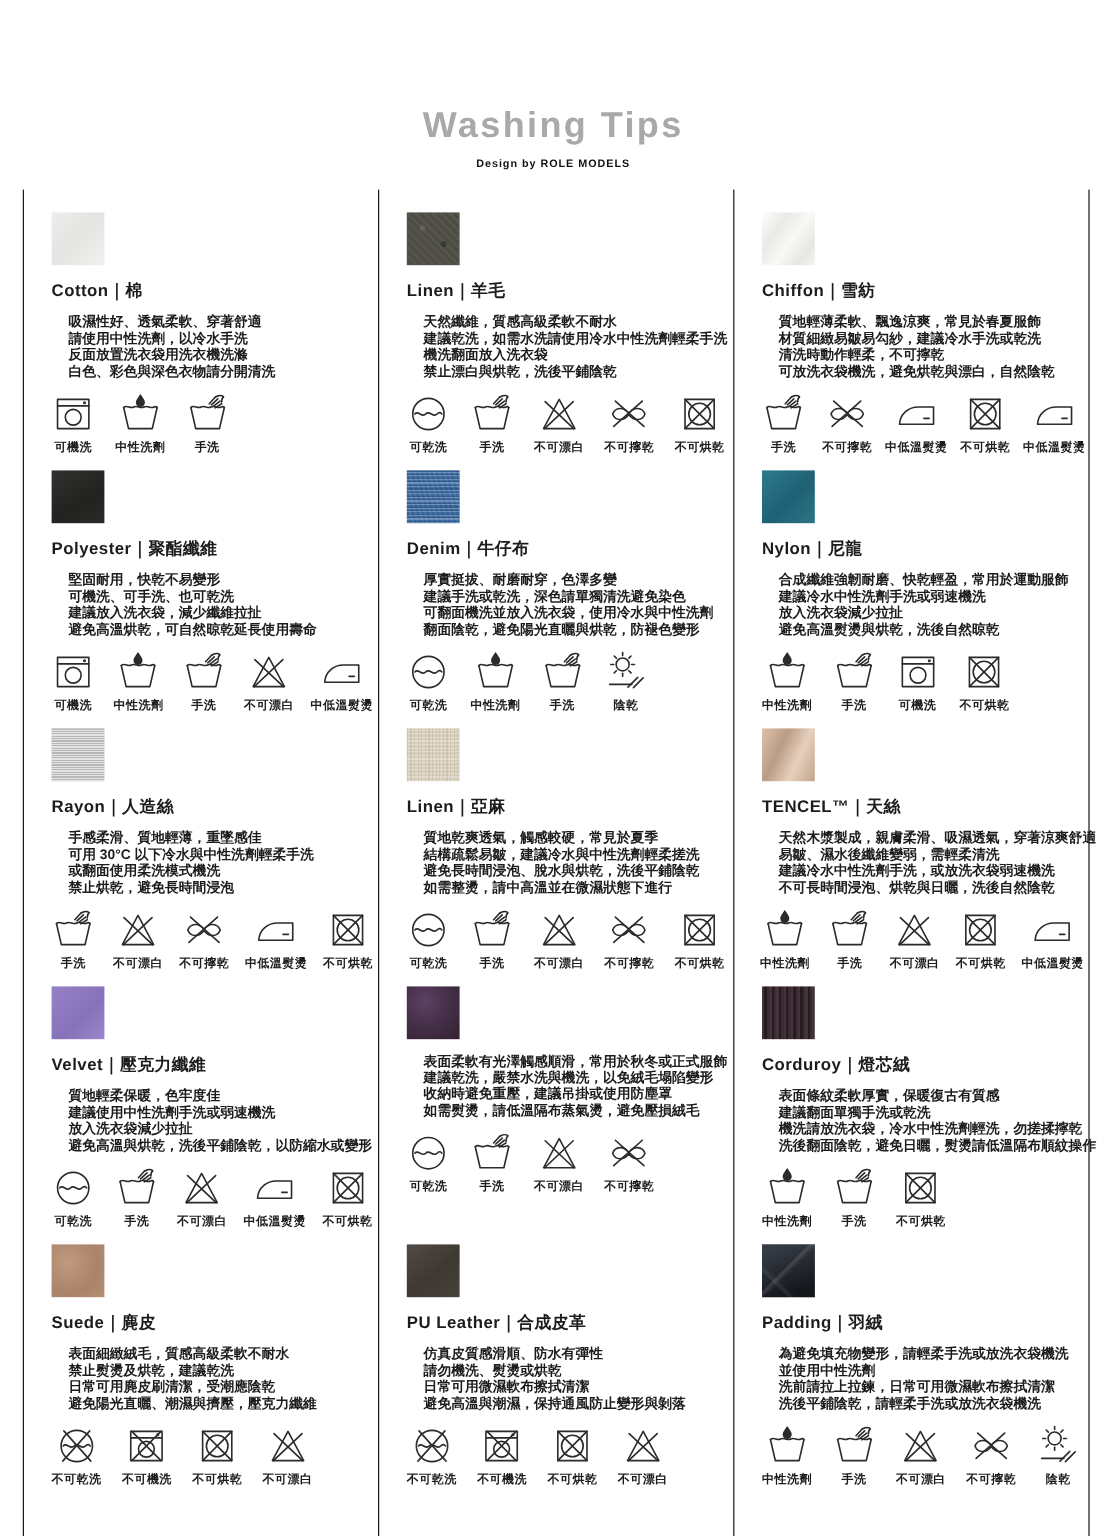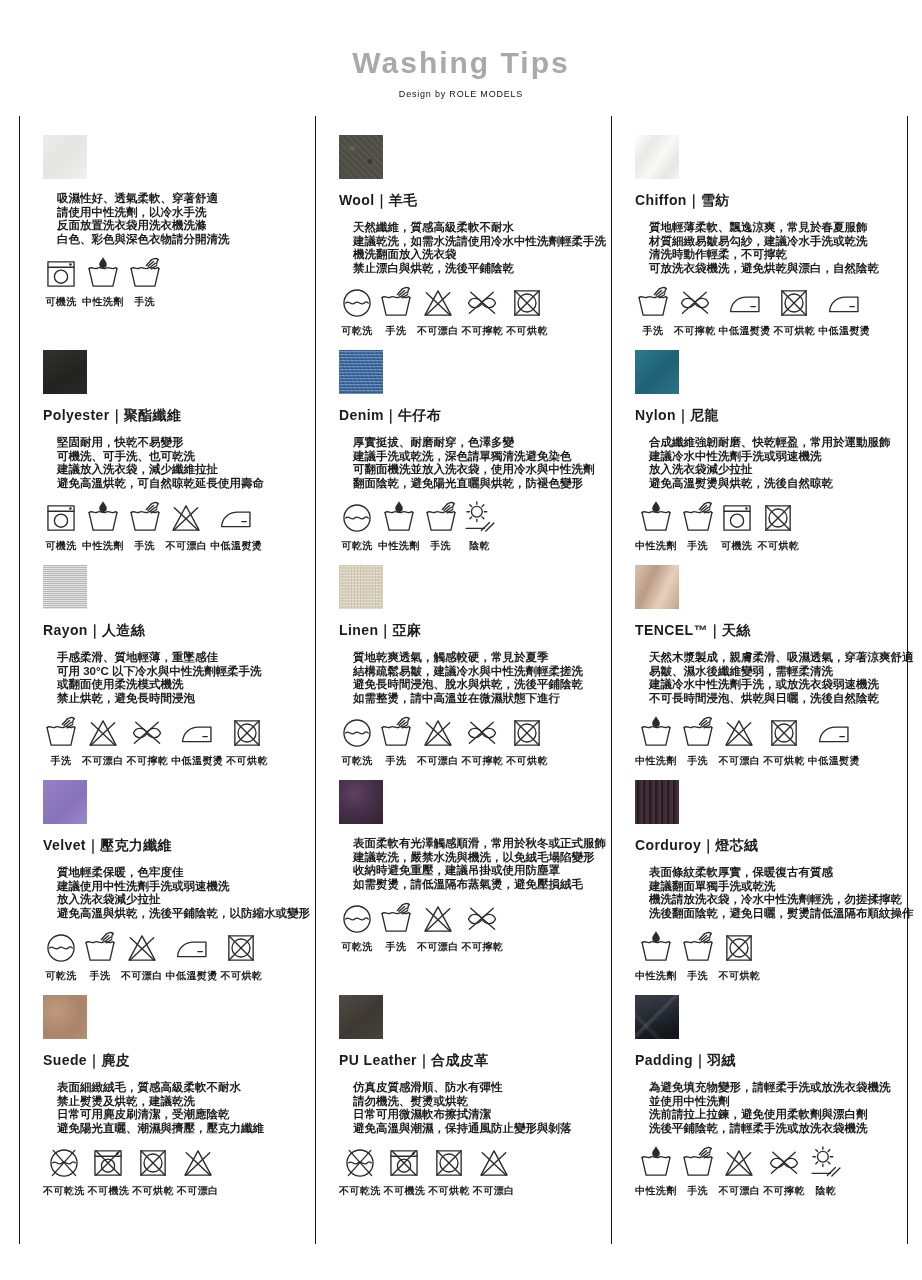--- a/index.html
+++ b/index.html
@@ -1,33 +1,33 @@
 <!DOCTYPE html>
 <html><head>
 <meta charset="utf-8">
 <style>
   html,body{margin:0;padding:0;background:#ffffff;}
   body{
     width:922px;height:1280px;position:relative;overflow:hidden;
     font-family:"Liberation Sans","DejaVu Sans",sans-serif;color:#1c1c1c;
     -webkit-font-smoothing:antialiased;
   }
-  .header{text-align:center;padding-top:46px;}
+  .header{text-align:center;padding-top:46px;margin-top:42px;}
   .title{font-size:30px;font-weight:bold;color:#a9a9a9;letter-spacing:2px;}
-  .subtitle{font-size:9px;font-weight:normal;color:#121212;letter-spacing:.8px;margin-top:9px;}
+  .subtitle{font-size:9px;font-weight:bold;color:#121212;letter-spacing:.8px;margin-top:9px;}
 
   .grid{display:flex;margin:17px 0 0 19px;width:888px;border-right:1.4px solid #181818;}
   .col{width:296px;box-sizing:border-box;border-left:1.4px solid #181818;min-height:1128px;}
 
   .cell{height:215px;box-sizing:border-box;padding:19px 6px 0 23px;}
   .swatch{width:44px;height:44px;margin-bottom:13px;}
   .cellTitle{font-size:14px;font-weight:600;letter-spacing:.4px;margin-bottom:11px;white-space:nowrap;}
   .desc{font-size:11.5px;line-height:13.6px;font-weight:600;}
   .desc div{white-space:nowrap;padding-left:14px;}
-  .icons{display:flex;gap:3px;margin-top:10px;align-items:flex-start;}
+  .icons{display:flex;gap:17px;margin-top:10px;align-items:flex-start;}
   .iconItem{display:flex;flex-direction:column;align-items:center;min-width:36px;}
   .iconItem svg{width:36px;height:36px;display:block;}
   .iconItem svg *{fill:none;stroke:#2b2b2b;stroke-width:1.5;stroke-linecap:round;stroke-linejoin:round;}
   .iconItem svg .fill{fill:#2b2b2b;stroke:none;}
   .iconLabel{font-size:10px;font-weight:600;margin-top:3px;white-space:nowrap;letter-spacing:.4px;}
 
   
   .sw-cotton{background:linear-gradient(135deg,#ededeb 0%,#e4e4e2 45%,#f0f0ee 100%);}
   .sw-wool{background-color:#4d4d45;background-image:radial-gradient(circle at 30% 30%,rgba(255,255,255,.09) 0 2px,transparent 3px),radial-gradient(circle at 70% 60%,rgba(0,0,0,.28) 0 2px,transparent 3px),repeating-linear-gradient(45deg,rgba(255,255,255,.05) 0 2px,transparent 2px 5px);}
   .sw-chiffon{background:linear-gradient(125deg,#fbfbfa 5%,#e9e9e7 30%,#f8f8f6 55%,#e6e6e4 80%,#f4f4f2 100%);}
@@ -49,20 +49,21 @@
 
 <div class="header">
   <div class="title">Washing Tips</div>
   <div class="subtitle">Design by ROLE MODELS</div>
 </div>
 
 <div class="grid">
   <div class="col">
       <div class="cell">
         <div class="swatch sw-cotton"></div>
+        <div class="cellTitle">Cotton｜棉</div>
         <div class="desc">
           <div>吸濕性好、透氣柔軟、穿著舒適</div>
           <div>請使用中性洗劑，以冷水手洗</div>
           <div>反面放置洗衣袋用洗衣機洗滌</div>
           <div>白色、彩色與深色衣物請分開清洗</div>
         </div>
         <div class="icons">
           <div class="iconItem">
             <svg viewBox="0 0 40 40">
               <rect x="5.5" y="6.5" width="29" height="27"></rect>
@@ -285,21 +286,21 @@
               <path d="M7 8.5 L33.5 33.5 M33 8.5 L6.5 33.5"></path>
             </svg>
             <div class="iconLabel">不可漂白</div>
           </div>
         </div>
       </div>
     </div>
   <div class="col">
       <div class="cell">
         <div class="swatch sw-wool"></div>
-        <div class="cellTitle">Wool｜羊毛</div>
+        <div class="cellTitle">Linen｜羊毛</div>
         <div class="desc">
           <div>天然纖維，質感高級柔軟不耐水</div>
           <div>建議乾洗，如需水洗請使用冷水中性洗劑輕柔手洗</div>
           <div>機洗翻面放入洗衣袋</div>
           <div>禁止漂白與烘乾，洗後平鋪陰乾</div>
         </div>
         <div class="icons">
           <div class="iconItem">
             <svg viewBox="0 0 40 40">
               <circle cx="20" cy="20" r="14.5"></circle>
@@ -713,21 +714,21 @@
             <div class="iconLabel">不可烘乾</div>
           </div>
         </div>
       </div>
       <div class="cell">
         <div class="swatch sw-padding"></div>
         <div class="cellTitle">Padding｜羽絨</div>
         <div class="desc">
           <div>為避免填充物變形，請輕柔手洗或放洗衣袋機洗</div>
           <div>並使用中性洗劑</div>
-          <div>洗前請拉上拉鍊，避免使用柔軟劑與漂白劑</div>
+          <div>洗前請拉上拉鍊，日常可用微濕軟布擦拭清潔</div>
           <div>洗後平鋪陰乾，請輕柔手洗或放洗衣袋機洗</div>
         </div>
         <div class="icons">
           <div class="iconItem">
             <svg viewBox="0 0 40 40">
               <path class="fill" d="M20 1.5 C22.2 5 24.2 7 24.2 9.3 A4.2 4.2 0 0 1 15.8 9.3 C15.8 7 17.8 5 20 1.5 Z"></path>
               <path d="M4.5 14 L9 33.5 H31 L35.5 14"></path>
               <path d="M4.5 14 C7.5 11 10.5 15.5 13.8 13.5 C17 11.5 20 15.5 23.3 13.5 C26.5 11.5 29.5 15.5 32.8 13.5 C34 12.8 35 13.3 35.5 14"></path>
             </svg>
             <div class="iconLabel">中性洗劑</div>

